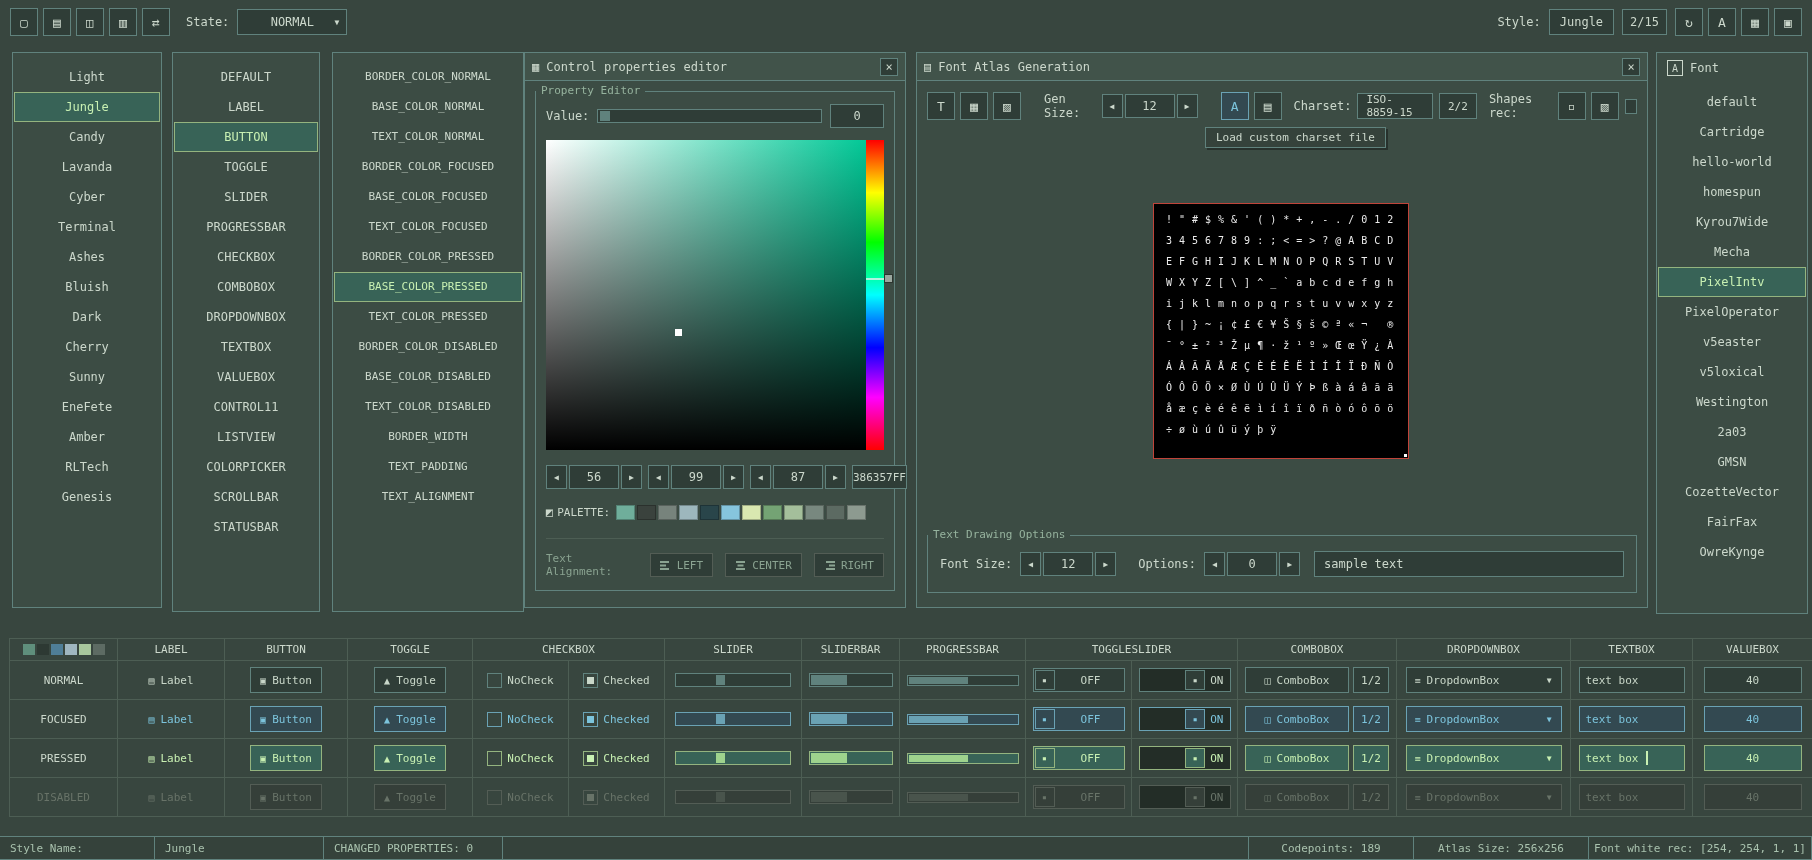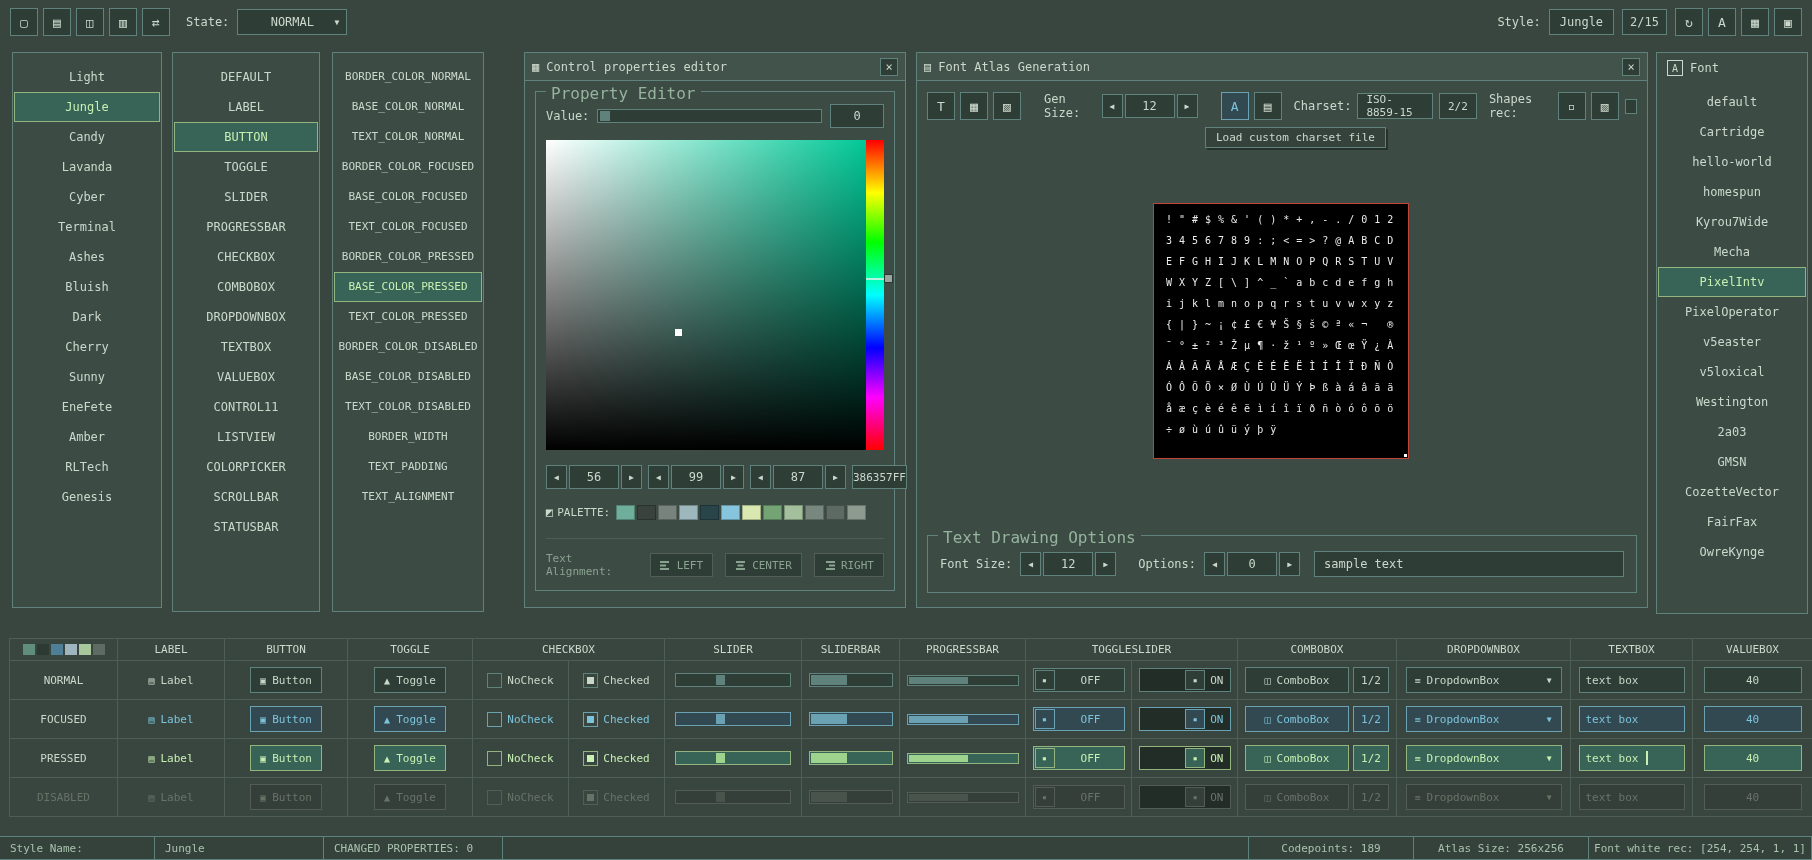--- a/index.html
+++ b/index.html
@@ -37,35 +37,35 @@
 
   
   .listpanel{position:absolute;background:var(--panel);border:1px solid var(--border);padding-top:9px;overflow:hidden}
   .list-item{height:30px;line-height:30px;text-align:center;cursor:pointer;margin:0 1px;white-space:nowrap}
   .list-item.selected{
     background:var(--pressed-base);border:1px solid var(--pressed-border);
     color:var(--pressed-text);line-height:28px;
   }
   .styles{left:12px;top:52px;width:150px;height:556px}
   .controls{left:172px;top:52px;width:148px;height:560px}
-  .properties{left:332px;top:52px;width:152px;height:560px;font-size:11px}
+  .properties{left:332px;top:52px;width:192px;height:560px;font-size:11px}
   .fonts{left:1656px;top:52px;width:152px;height:562px;padding-top:0}
   .fonts-title{height:30px;display:flex;align-items:center;gap:7px;padding:0 10px;margin-bottom:4px}
   .fa-icon{width:16px;height:16px;border:1px solid var(--text);display:inline-flex;align-items:center;justify-content:center;font-size:10px}
 
   
   .window{position:absolute;background:var(--panel);border:1px solid var(--border)}
   .titlebar{height:28px;background:var(--title-bg);border-bottom:1px solid var(--border);display:flex;align-items:center;padding:0 7px;gap:7px}
   .titlebar .title{flex:1;text-align:left;white-space:nowrap}
   .ticon{font-size:12px;color:var(--text)}
   .close-btn{
     width:18px;height:18px;border:1px solid var(--border);background:var(--control-base);
     color:var(--text);display:inline-flex;align-items:center;justify-content:center;font-size:12px;cursor:pointer;font-family:inherit;
   }
-  .group-label{position:absolute;top:-8px;left:10px;background:var(--panel);padding:0 5px;color:var(--group-label);font-size:16px}
+  .group-label{position:absolute;top:-8px;left:0;background:var(--panel);padding:0 5px;color:var(--group-label);font-size:11px}
 
   
   .editor{left:524px;top:52px;width:382px;height:556px}
   .pe-group{position:absolute;left:10px;top:38px;right:10px;bottom:16px;border:1px solid var(--border)}
   .value-row{position:absolute;left:10px;right:10px;top:12px;height:24px;display:flex;align-items:center;gap:8px}
   .vslider{flex:1;height:14px;border:1px solid var(--border);background:var(--control-base);position:relative}
   .vknob{position:absolute;left:2px;top:1px;width:10px;height:10px;background:var(--border)}
   .small-box{width:54px;height:24px;border:1px solid var(--border);background:var(--control-base);display:flex;align-items:center;justify-content:center}
   .sv{position:absolute;left:10px;top:48px;width:322px;height:310px;
       background:linear-gradient(to top,#000,rgba(0,0,0,0)),linear-gradient(to right,#fff,var(--hue));}

